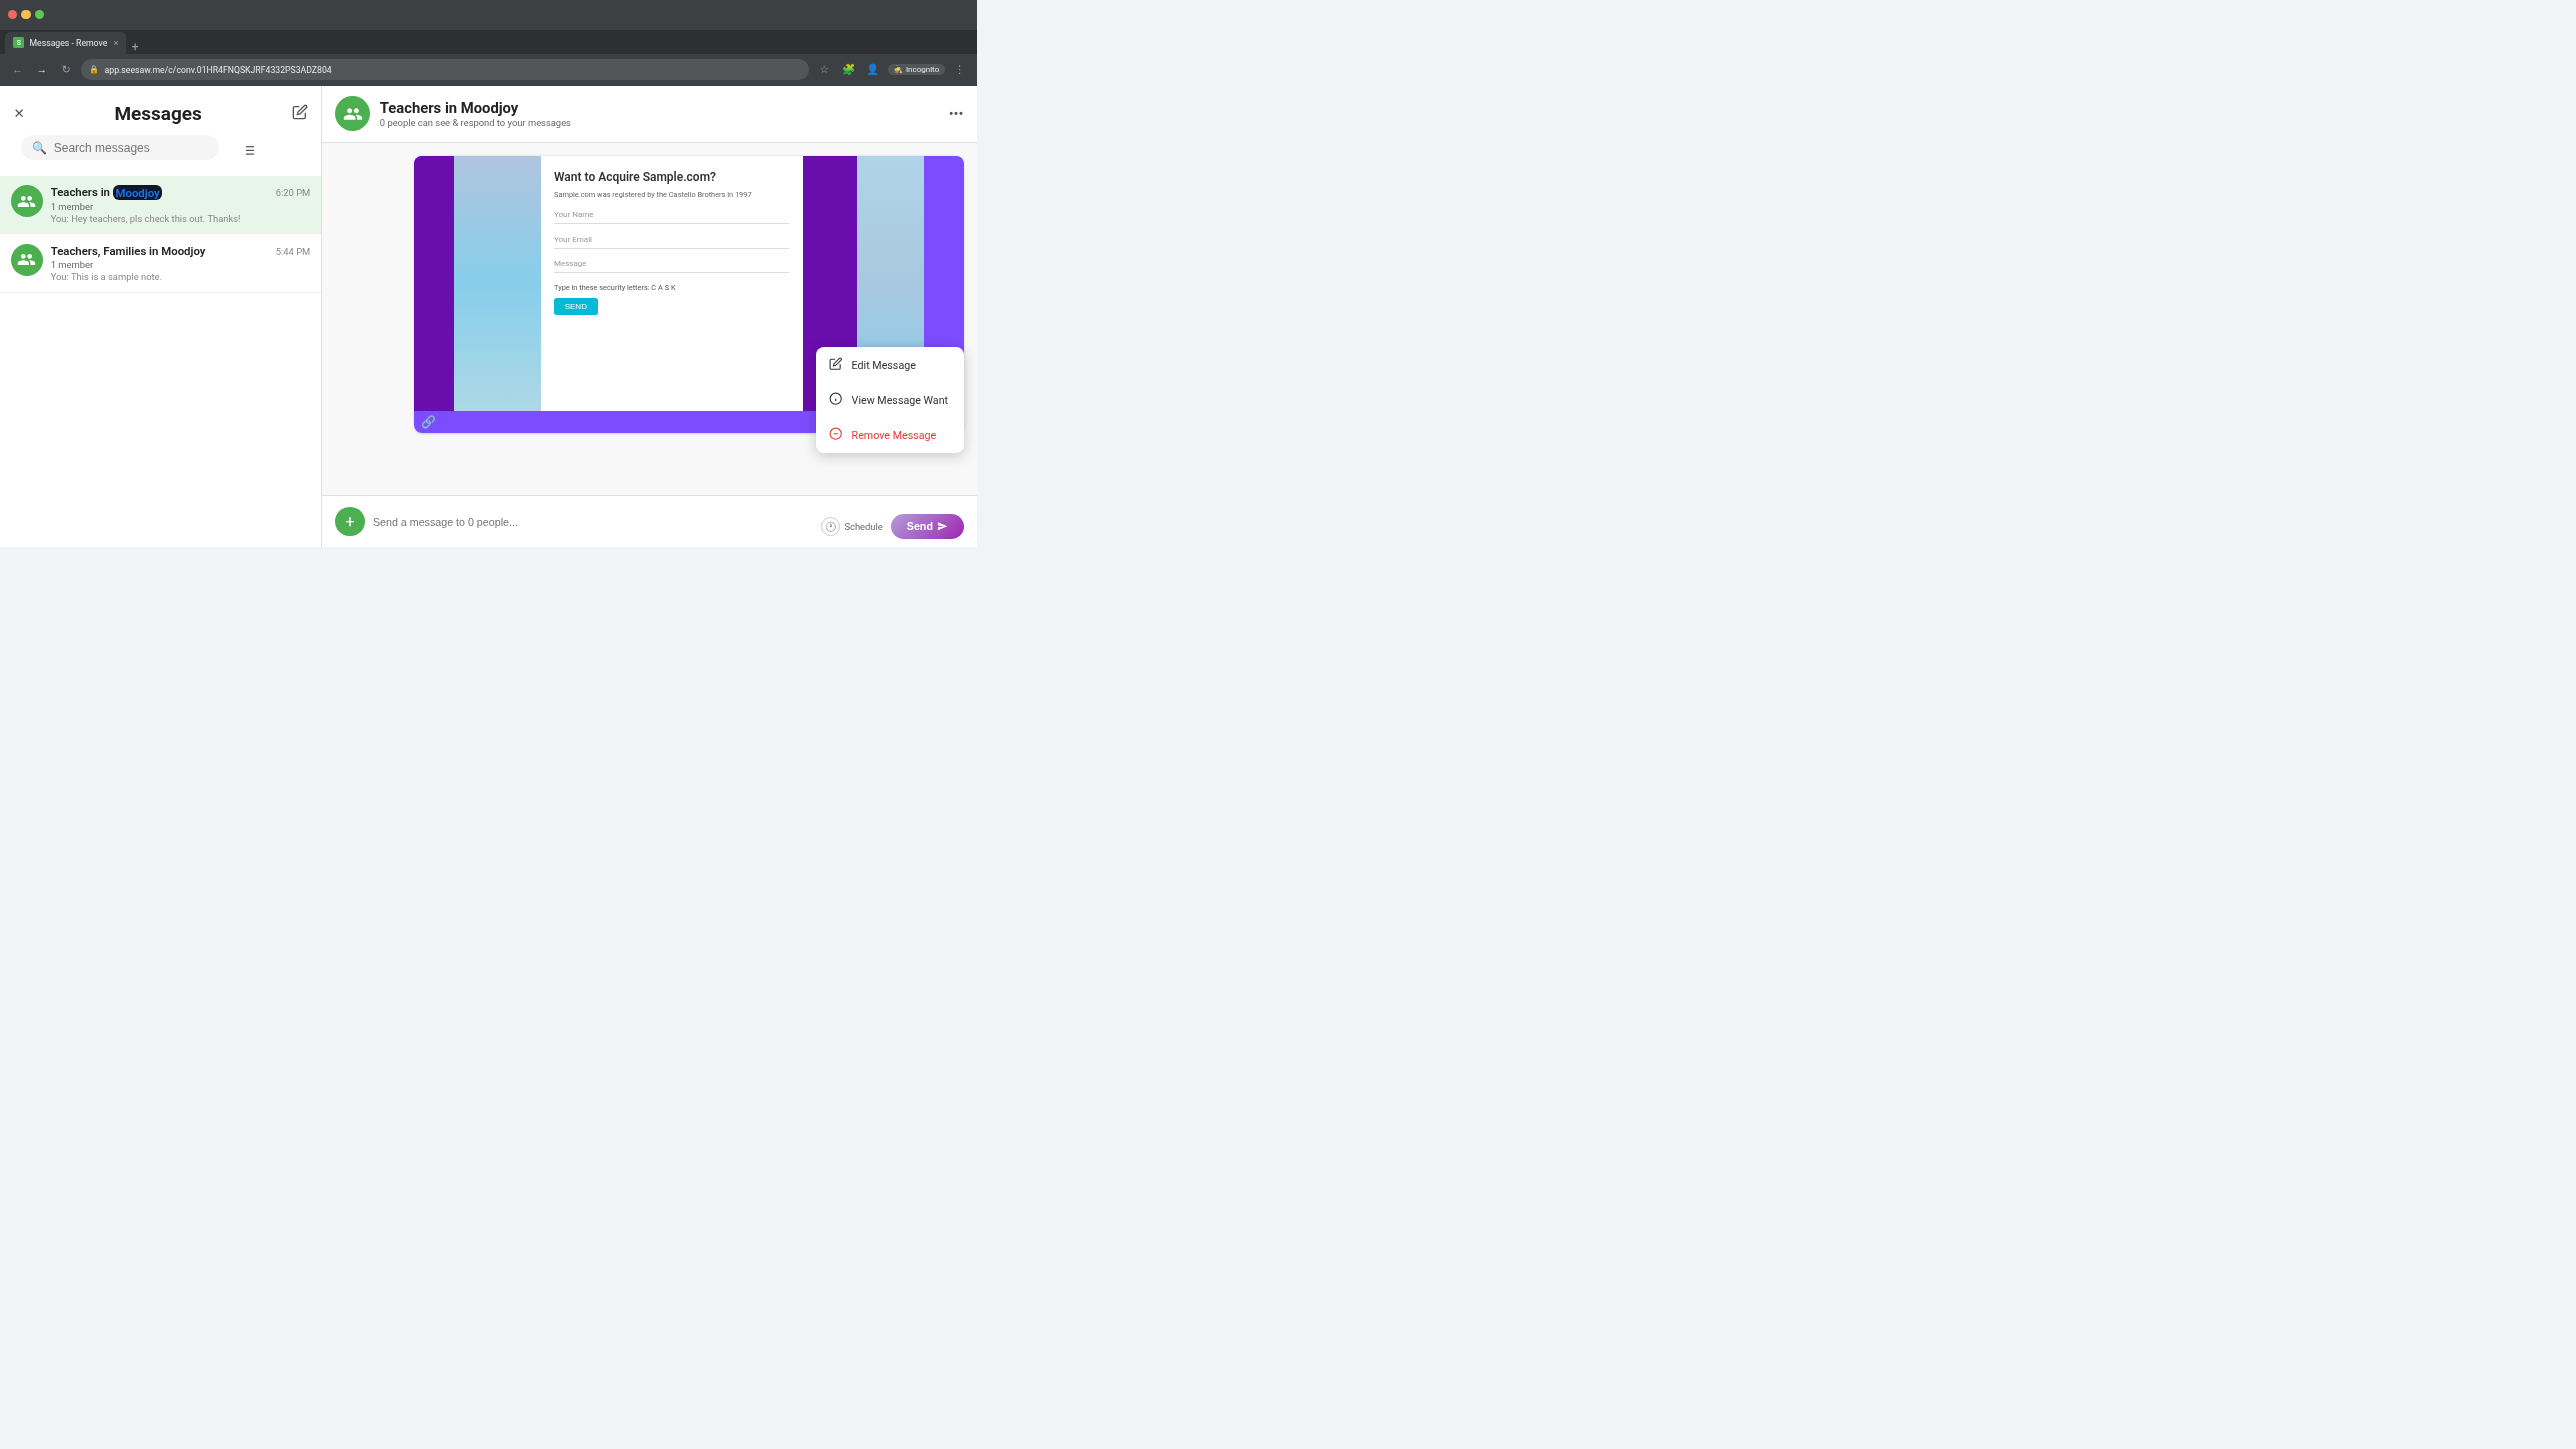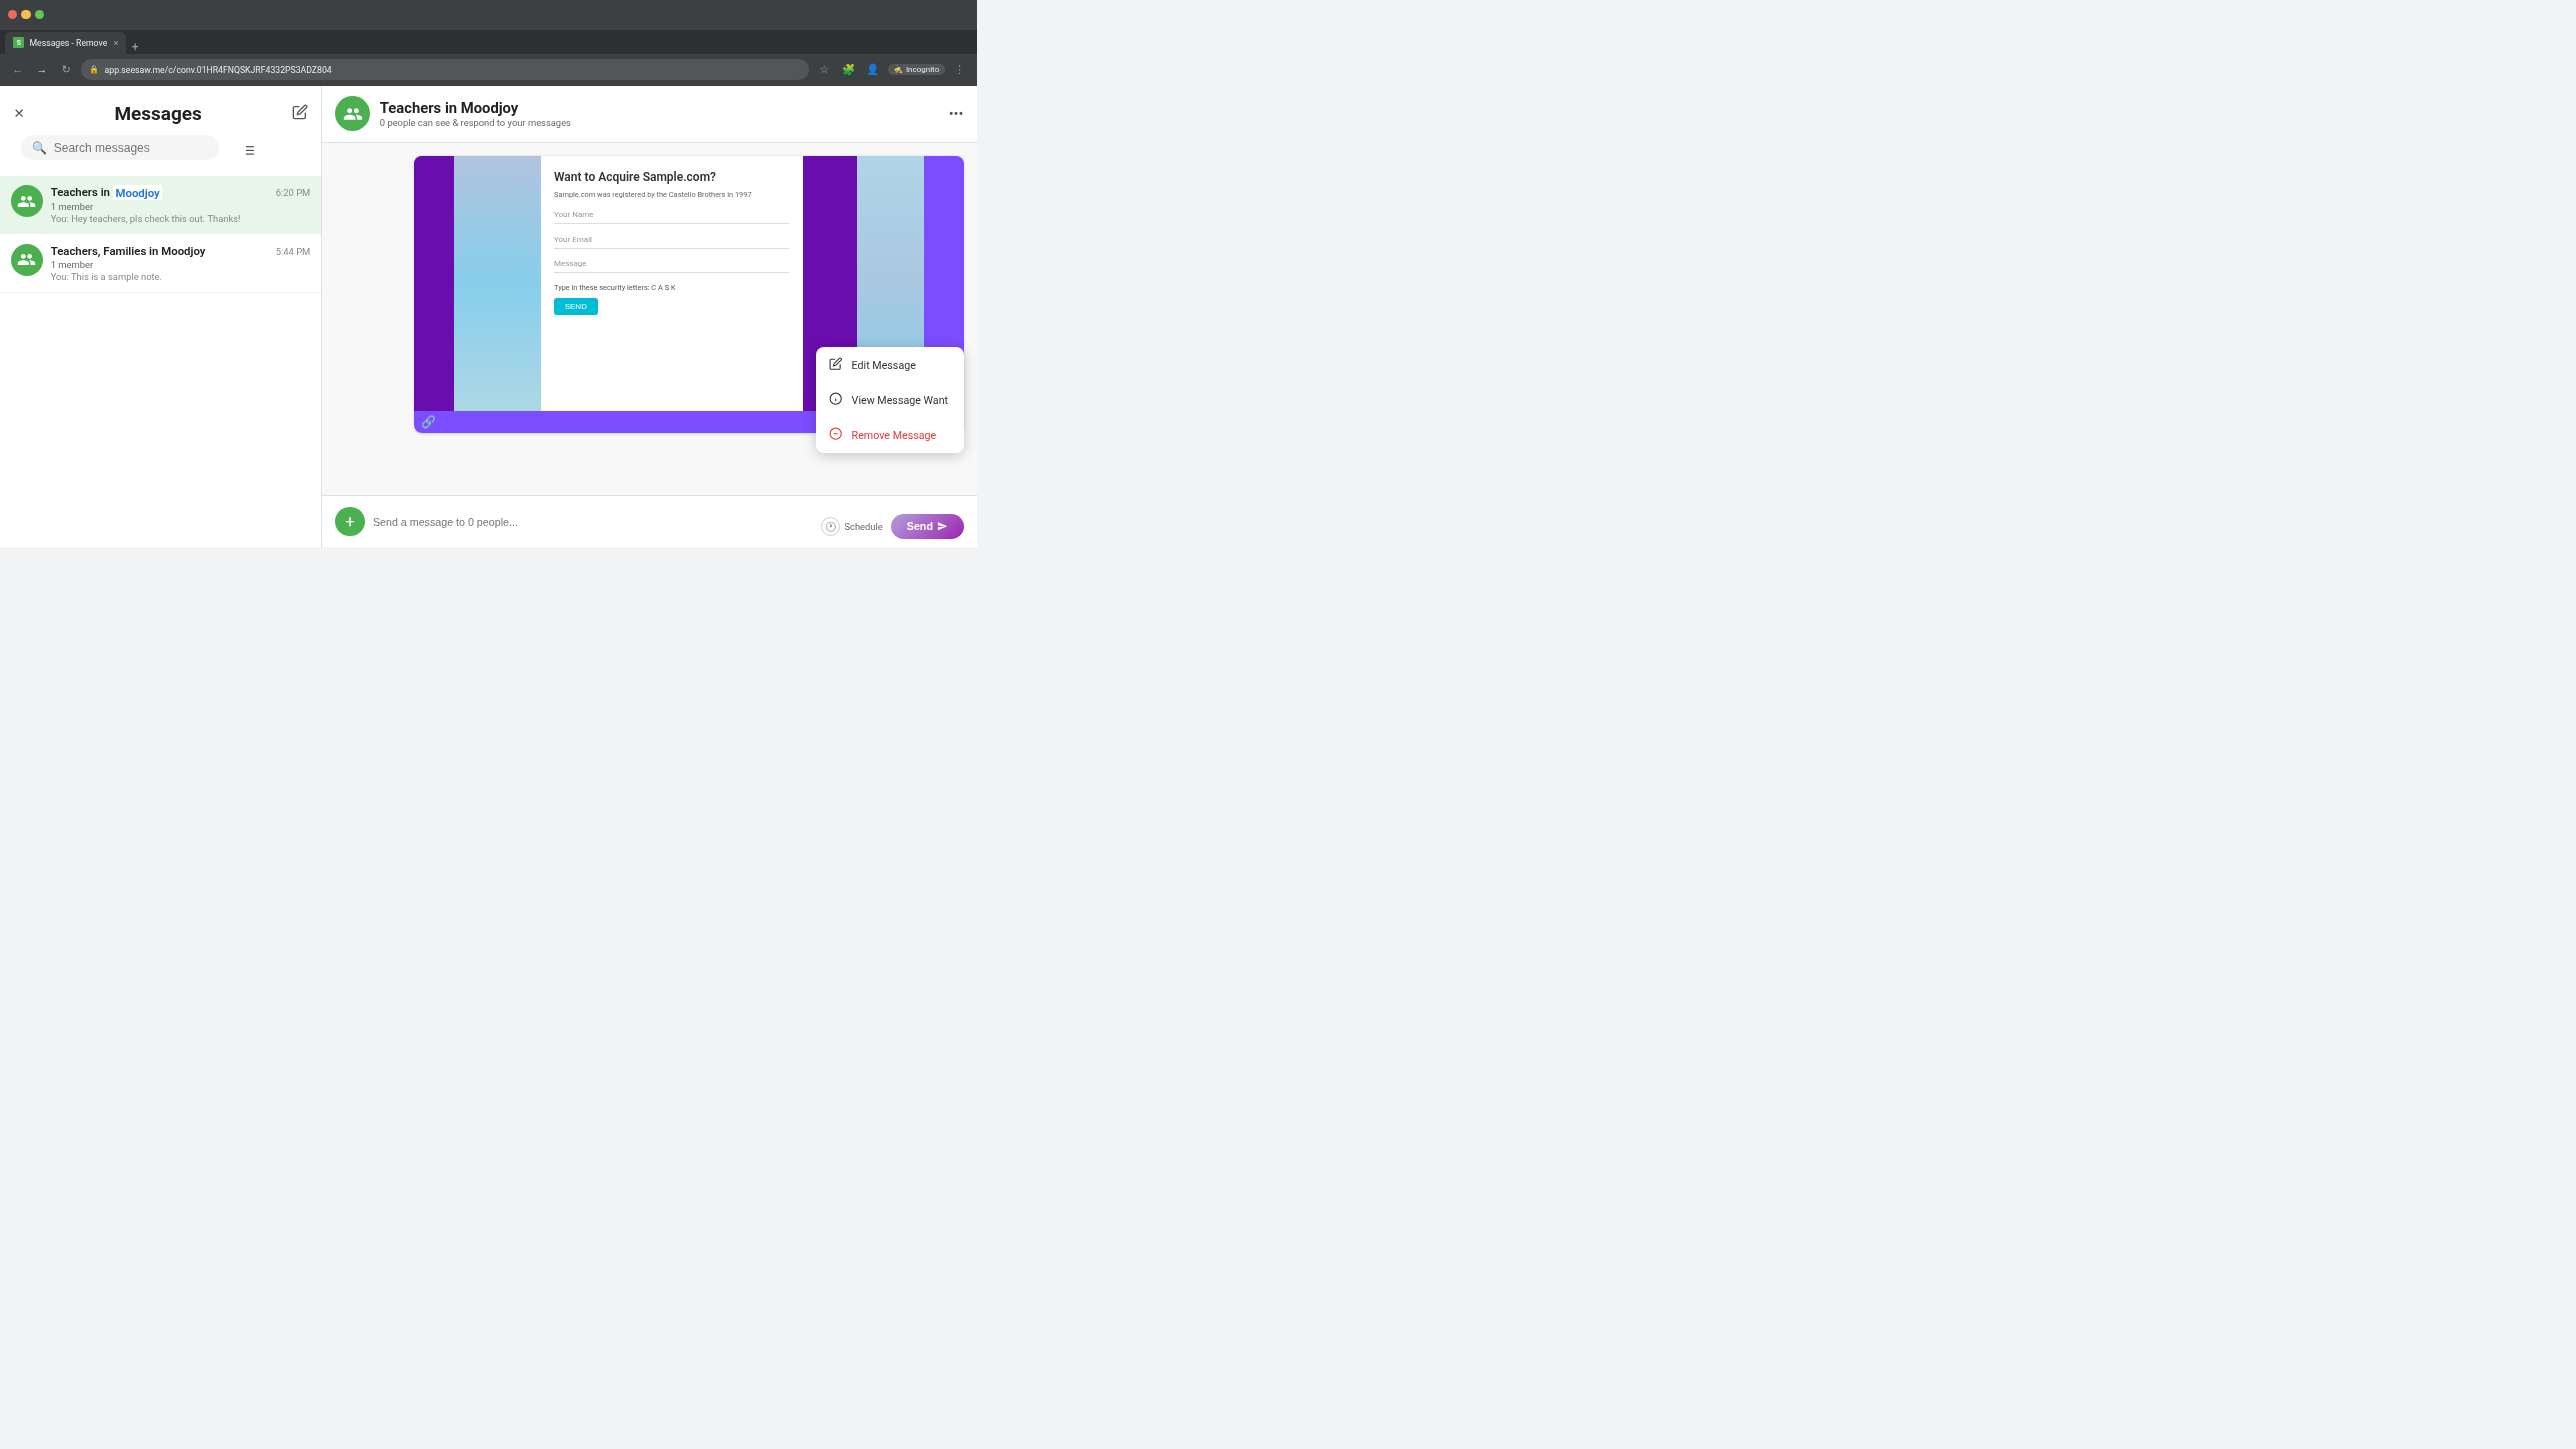--- a/index.html
+++ b/index.html
@@ -222,24 +222,24 @@
       justify-content: space-between;
       align-items: baseline;
       margin-bottom: 1.3px;
     }
     .conv-name {
       font-size: 11.4px;
       font-weight: 600;
       color: #222;
     }
     .conv-name .highlight {
-      background: #ffffff;
+      background: #0f172a;
       color: #1a73e8;
       padding: 0.7px 2.7px;
-      border-radius: 0;
+      border-radius: 6px;
     }
     .conv-time {
       font-size: 9.4px;
       color: #888;
     }
     .conv-meta {
       font-size: 9.4px;
       color: #666;
       margin-bottom: 1.3px;
     }

